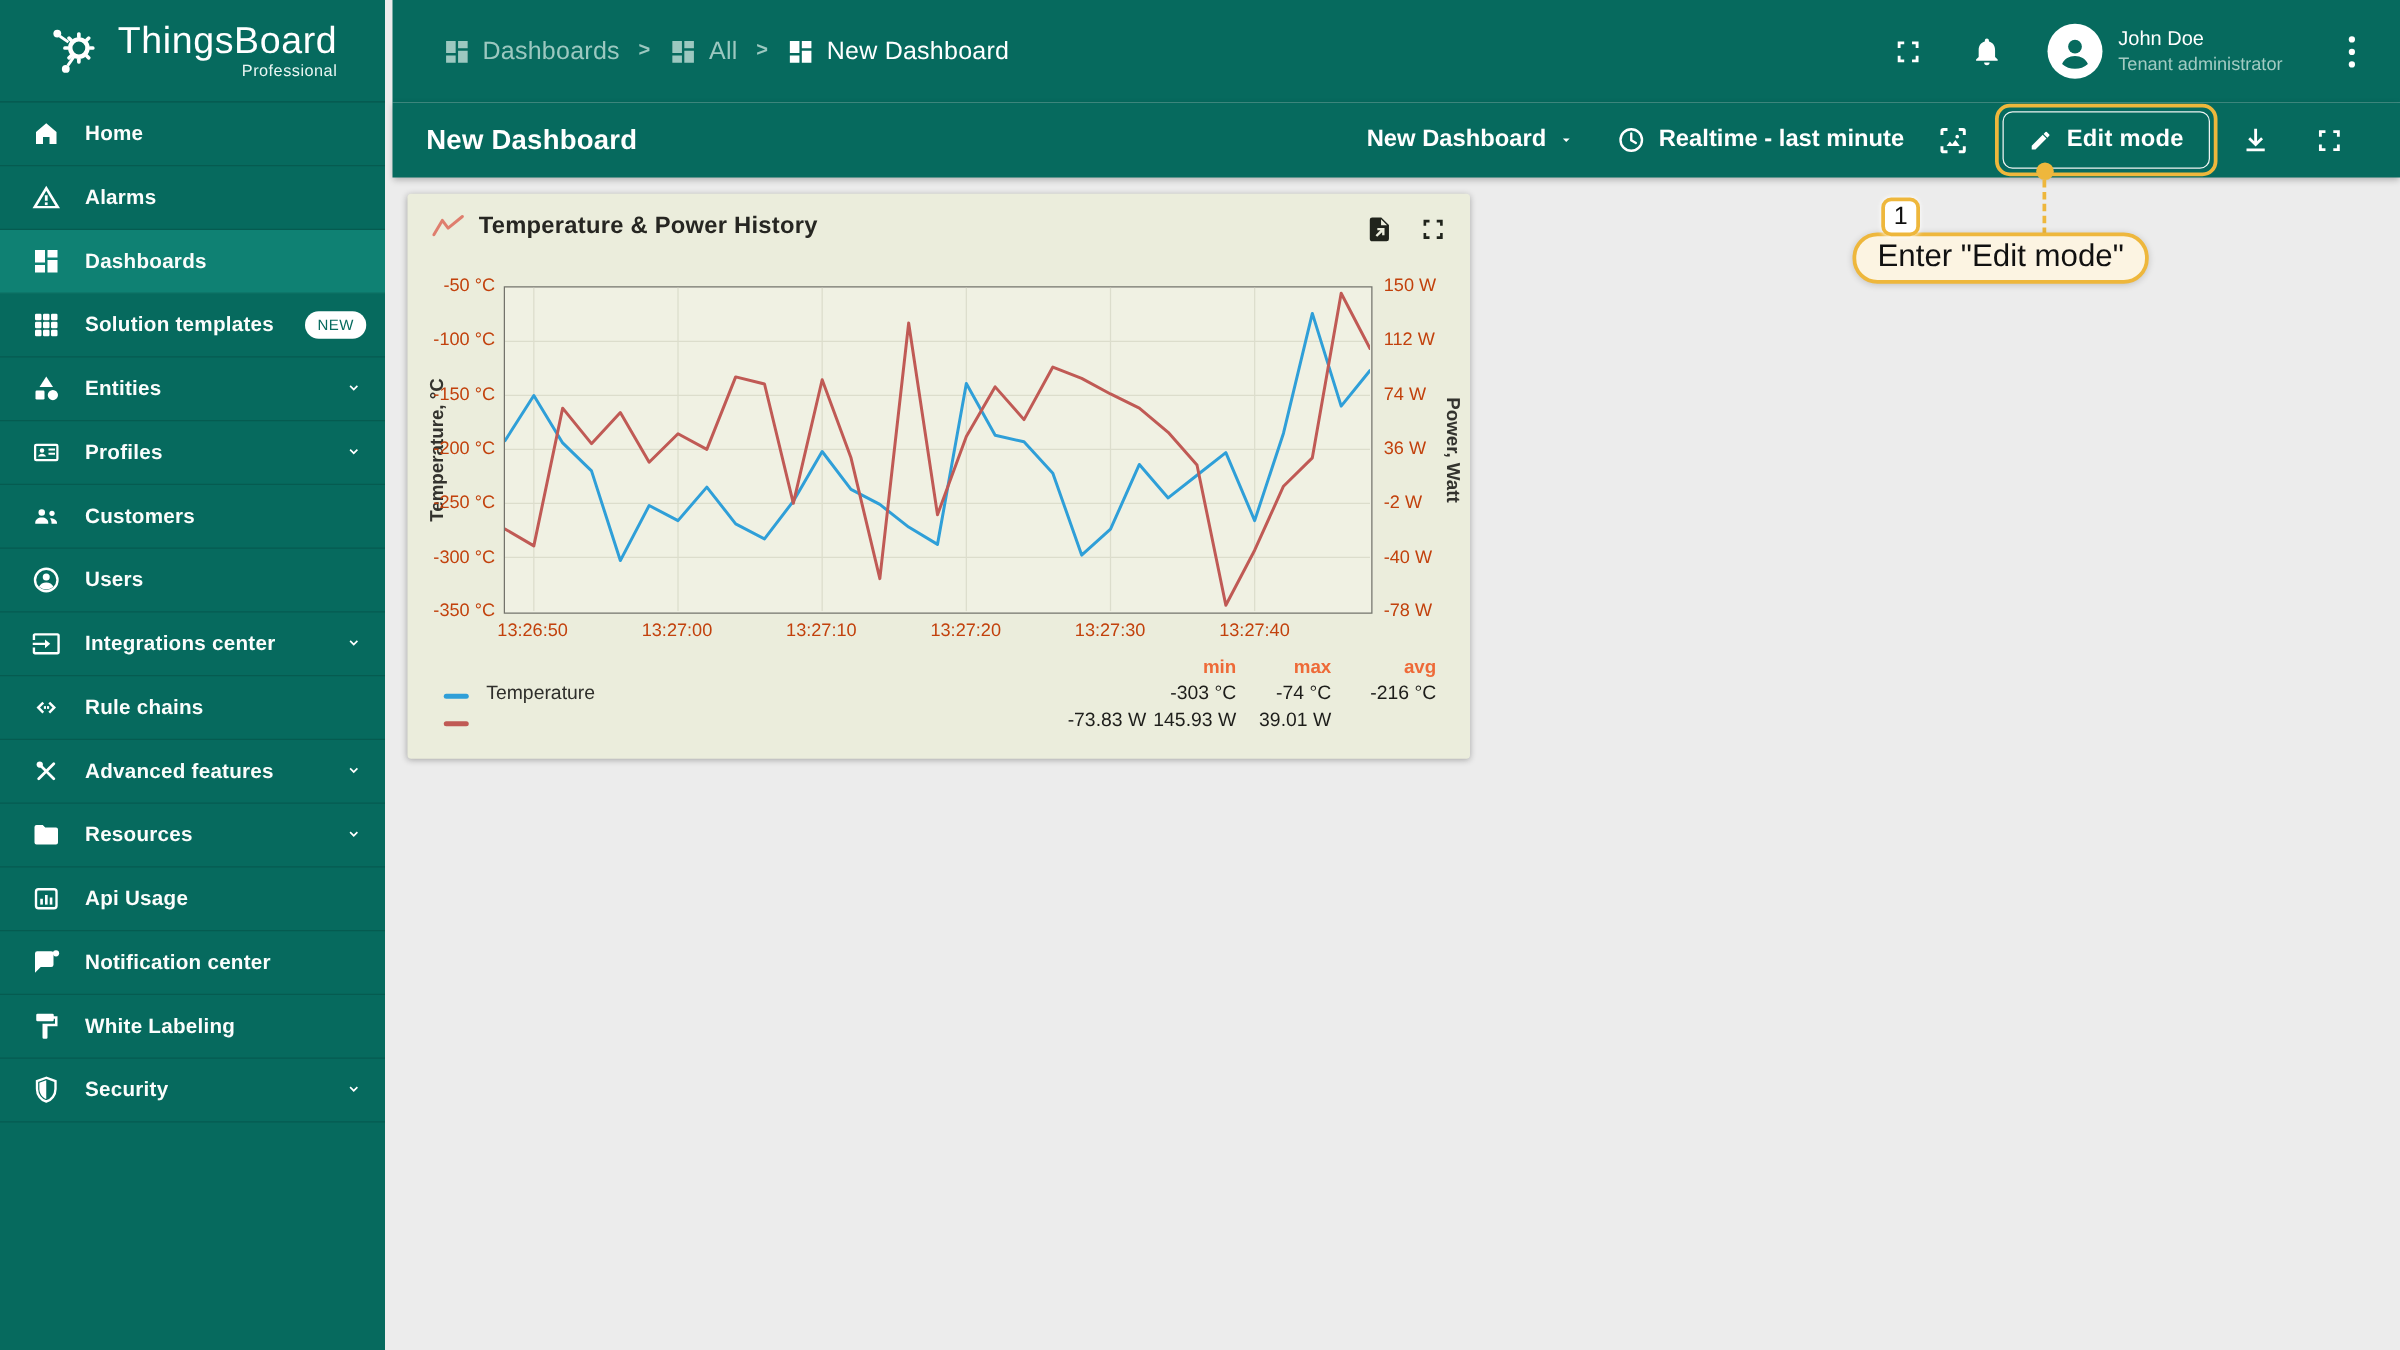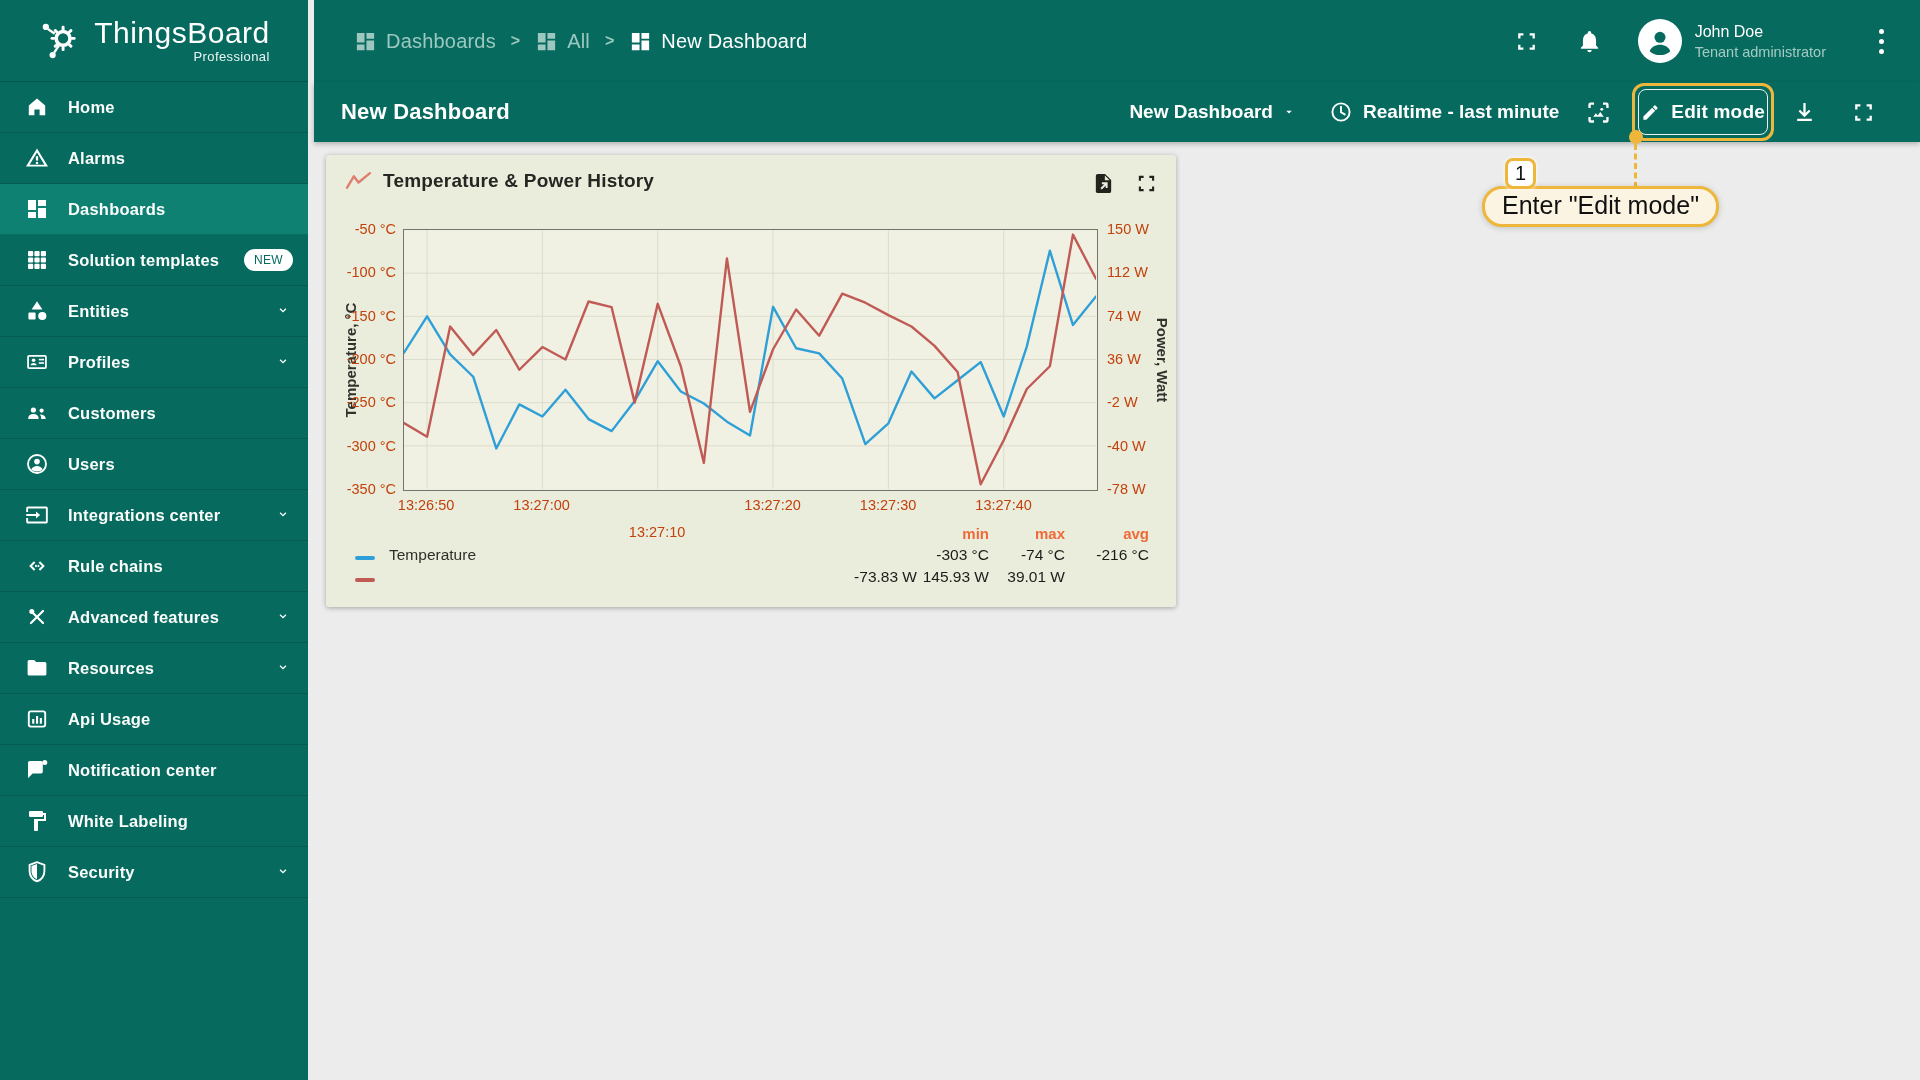--- a/index.html
+++ b/index.html
@@ -61,21 +61,21 @@
   .dash-select { margin-right:34px; gap:10px; }
   .dash-select-label { font-size:19px; font-weight:bold; }
   .caret svg { width:12px; height:12px; display:block; }
   .time-btn { margin-right:26px; gap:10px; }
   .time-btn svg.clock { width:24px; height:24px; }
   .time-label { font-size:19px; font-weight:bold; }
   .shot-btn { margin-right:20px; }
   .shot-btn svg { width:27px; height:27px; }
   .edit-ring { position:relative; border:3px solid #eeb73c; border-radius:12px; padding:3px; margin-right:18px; }
   .edit-btn { display:flex; align-items:center; gap:11px; background:transparent; color:#fff;
-              border:1.6px solid #eef4f2; border-radius:8px; padding:0 2px; height:46px;
+              border:1.6px solid #eef4f2; border-radius:8px; padding:0 20px; height:46px;
               font-size:19px; font-weight:bold; font-family:inherit; cursor:pointer; letter-spacing:.2px; }
   .edit-btn svg { width:19px; height:19px; }
   .dl-btn { margin-right:34px; }
   .dl-btn svg { width:25px; height:25px; }
   .fs-btn svg { width:25px; height:25px; }
 
   
   .content { position:absolute; left:314px; top:142px; right:0; bottom:0; background:#ececec; }
 
   
@@ -547,21 +547,21 @@
           <div class="tick yl" style="left: 4px; top: 326px; width: 66px;">-350 °C</div>
           <div class="tick " style="left: 781px; top: 66px; width: 60px;">150 W</div>
           <div class="tick " style="left: 781px; top: 109.333px; width: 60px;">112 W</div>
           <div class="tick " style="left: 781px; top: 152.667px; width: 60px;">74 W</div>
           <div class="tick " style="left: 781px; top: 196px; width: 60px;">36 W</div>
           <div class="tick " style="left: 781px; top: 239.333px; width: 60px;">-2 W</div>
           <div class="tick " style="left: 781px; top: 282.667px; width: 60px;">-40 W</div>
           <div class="tick " style="left: 781px; top: 326px; width: 60px;">-78 W</div>
           <div class="tick " style="left: 55.1px; top: 342px; width: 90px; text-align: center;">13:26:50</div>
           <div class="tick " style="left: 170.6px; top: 342px; width: 90px; text-align: center;">13:27:00</div>
-          <div class="tick " style="left: 286.1px; top: 342px; width: 90px; text-align: center; margin-top: 27px;">13:27:10</div>
+          <div class="tick " style="left: 286.1px; top: 342px; width: 90px; text-align: center;">13:27:10</div>
           <div class="tick " style="left: 401.6px; top: 342px; width: 90px; text-align: center;">13:27:20</div>
           <div class="tick " style="left: 517.1px; top: 342px; width: 90px; text-align: center;">13:27:30</div>
           <div class="tick " style="left: 632.6px; top: 342px; width: 90px; text-align: center;">13:27:40</div>
         </div>
       <div class="legend" id="legend">
           <span class=""></span>
           <span class=""></span>
           <span class="lg-head">min</span>
           <span class="lg-head">max</span>
           <span class="lg-head">avg</span>

